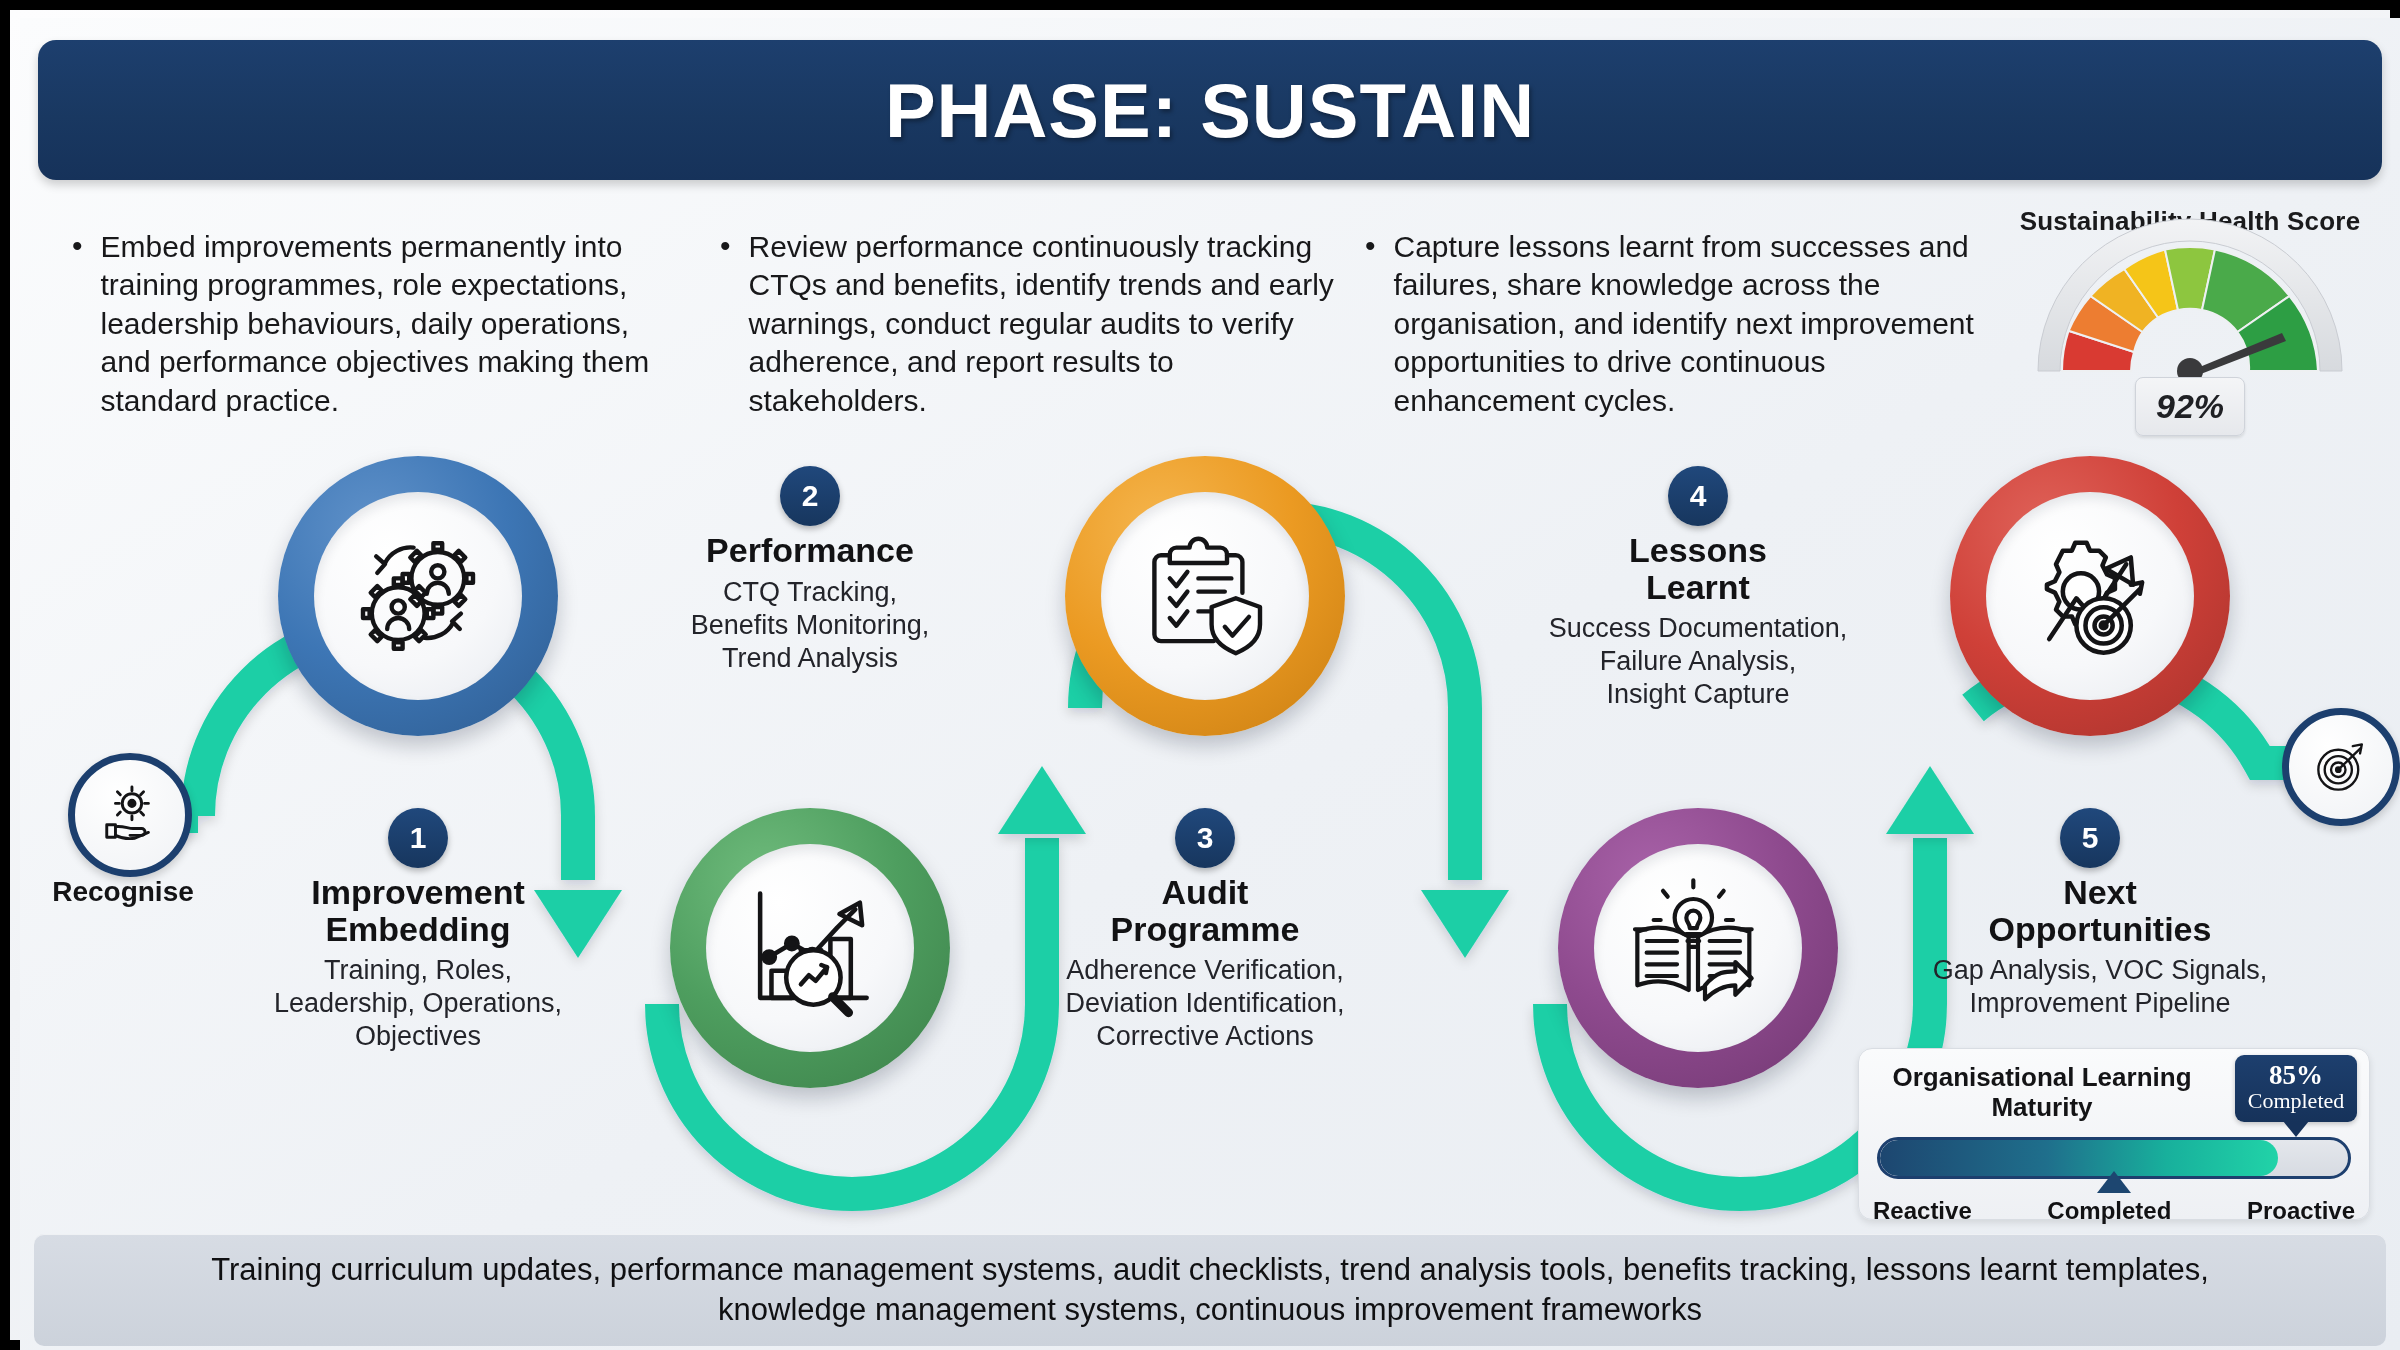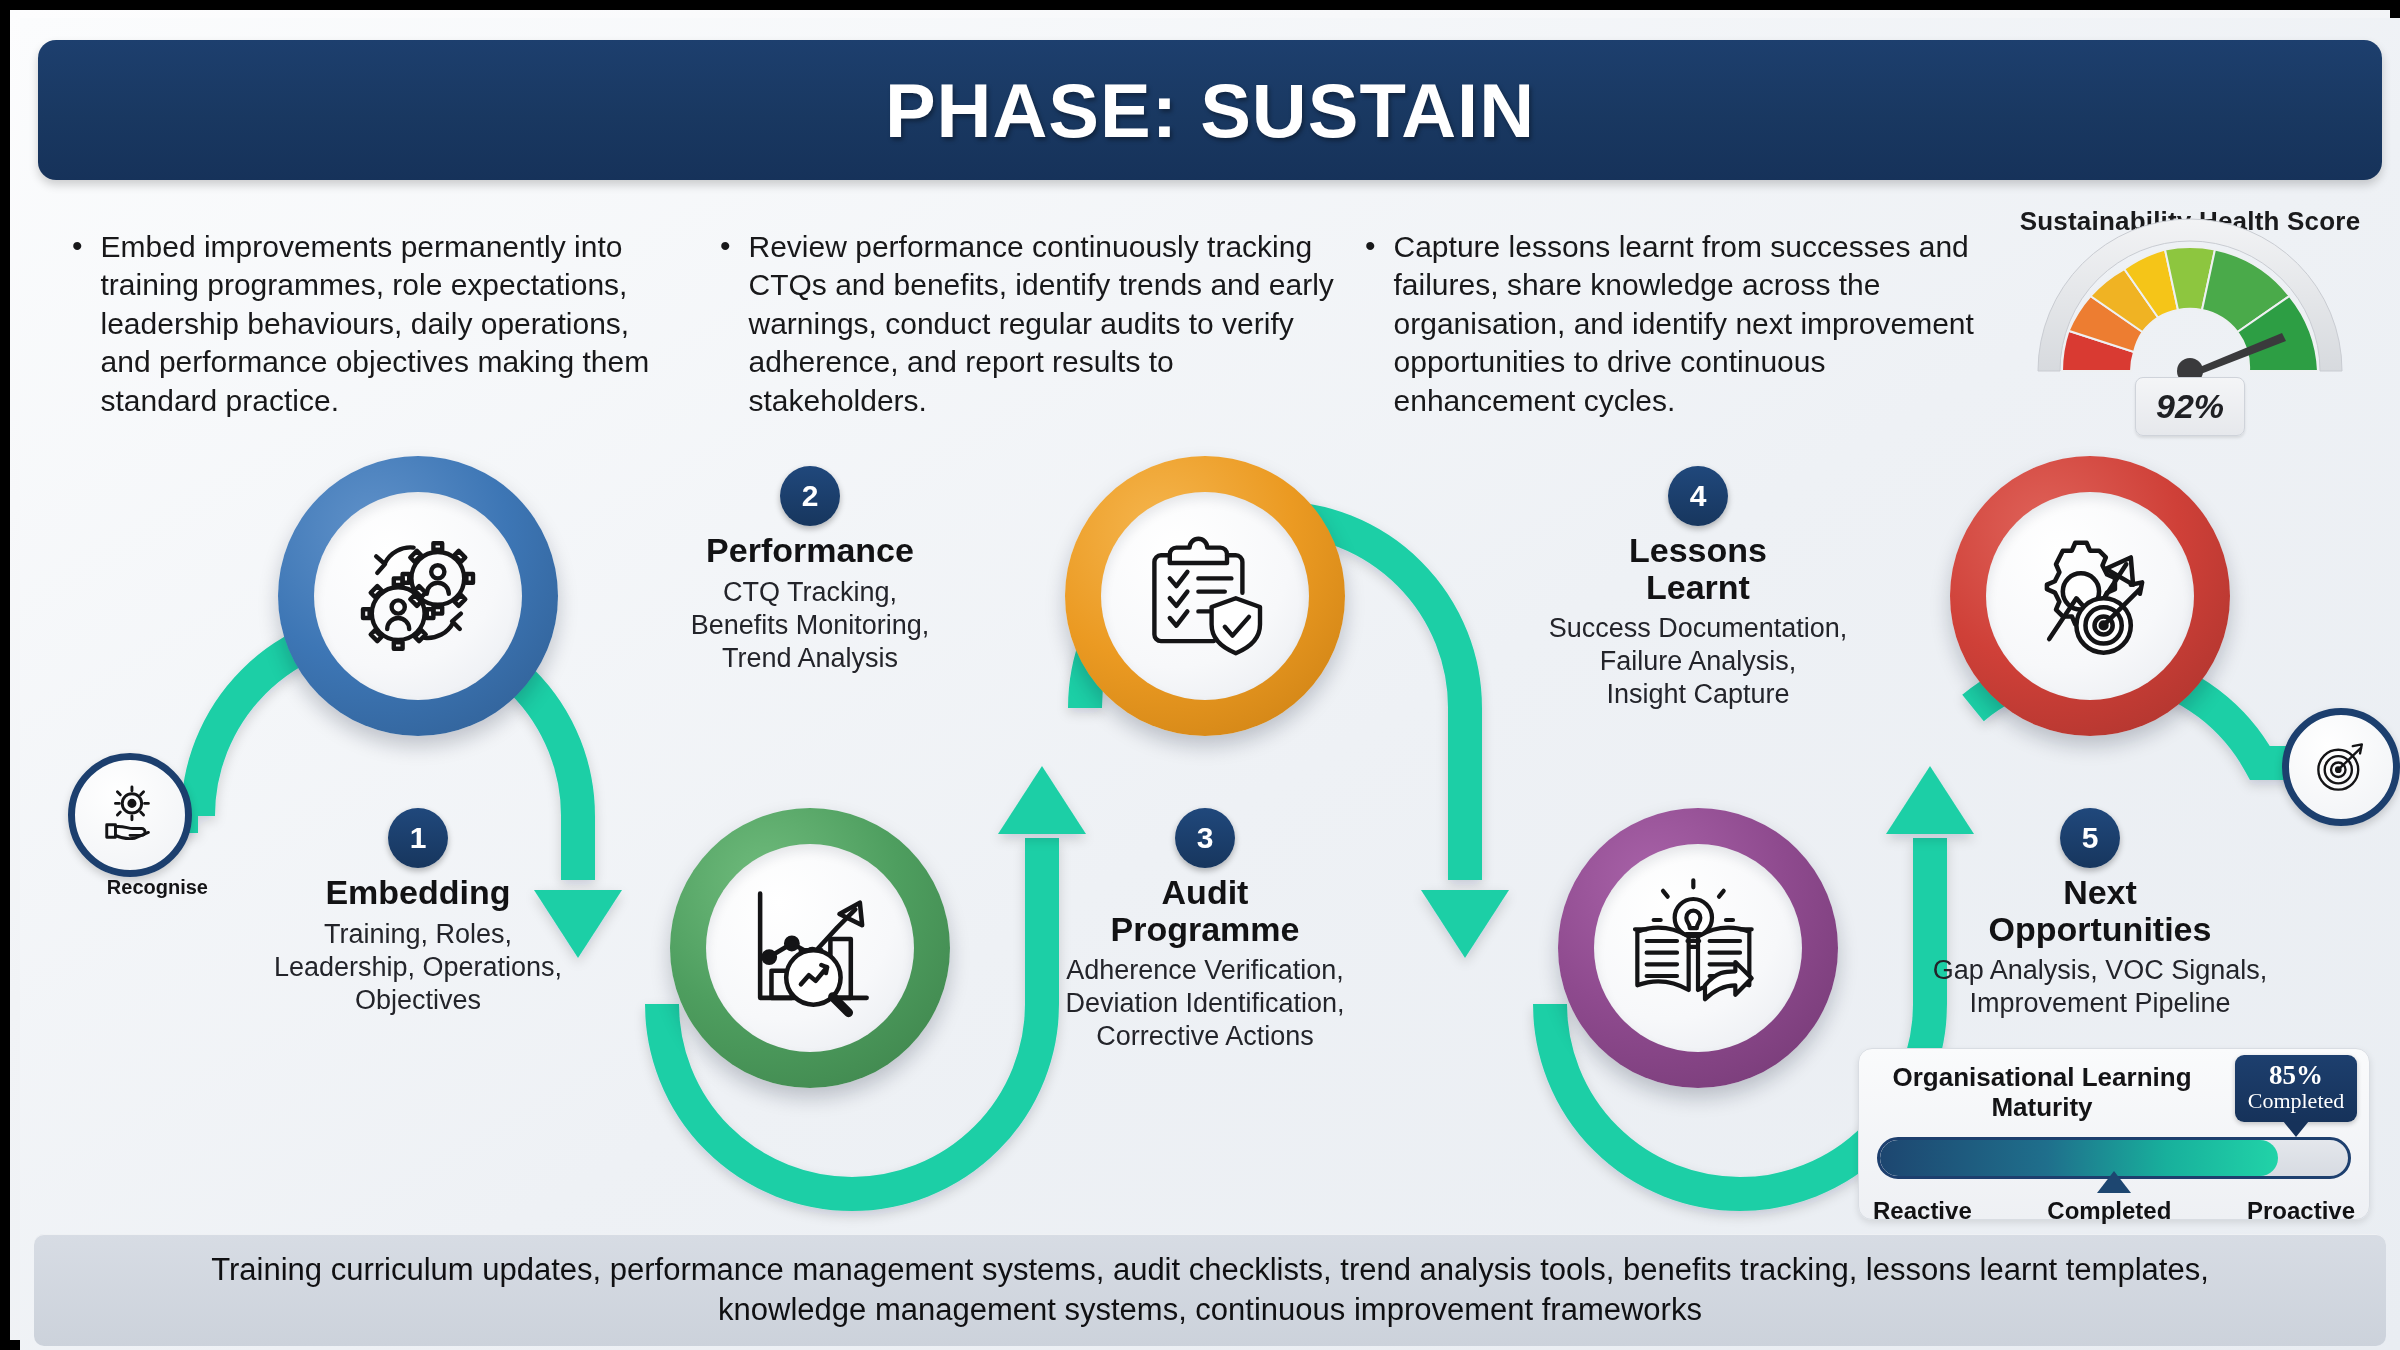--- a/index.html
+++ b/index.html
@@ -84,21 +84,21 @@
   .labels .s{font-size:27px;color:#23242a;line-height:1.22;margin-top:7px;}
 
   
   .endbadge{
     position:absolute;border-radius:50%;
     background:radial-gradient(circle at 38% 30%,#fff,#f0f2f5);
     border:7px solid #1c3f6e;
     display:flex;align-items:center;justify-content:center;
     box-shadow:0 4px 8px rgba(0,0,0,.18);
   }
-  .endlabel{position:absolute;font-size:20px;font-weight:bold;color:#141416;text-align:right;}
+  .endlabel{position:absolute;font-size:28px;font-weight:bold;color:#141416;text-align:center;}
 
   
   .maturity{
     position:absolute;left:1838px;top:1030px;width:510px;height:170px;
     background:linear-gradient(180deg,#fafbfc,#eef0f4);
     border:1px solid #d9dde3;border-radius:14px;
     box-shadow:0 3px 7px rgba(0,0,0,.10);
   }
   .mat-title{
     position:absolute;left:18px;top:14px;width:330px;
@@ -256,20 +256,21 @@
             <circle cx="42" cy="76" r="24"></circle>
             <path d="M42 50 l4 0 0 -6 -8 0 0 6z M42 102 l4 0 0 6 -8 0 0 -6z M68 76 l0 4 6 0 0 -8 -6 0z M16 76 l0 4 -6 0 0 -8 6 0z M60 58 l3 3 4 -4 -6 -6 -4 4z M24 94 l3 3 -4 4 -6 -6 4 -4z M60 94 l3 -3 4 4 -6 6 -4 -4z M24 58 l3 -3 -4 -4 -6 6 4 4z"></path>
             <circle cx="42" cy="70" r="6"></circle>
             <path d="M32 90 a10 10 0 0 1 20 0"></path>
           </g>
         </svg>
       </div>
     </div>
     <div class="badge" style="left:368px;top:790px;">1</div>
     <div class="labels" style="left:218px;top:856px;width:360px;">
+      <div class="t">Improvement</div>
       <div class="t">Embedding</div>
       <div class="s">Training, Roles,</div>
       <div class="s" style="margin-top:0">Leadership, Operations,</div>
       <div class="s" style="margin-top:0">Objectives</div>
     </div>
   </div>
 
   <div class="node">
     <div class="ring" style="left:650px;top:790px;width:280px;height:280px;background:radial-gradient(circle at 34% 26%,#6fbb7c 0%,#4e9e5f 48%,#3c8049 100%);">
       <div class="inner" style="left:36px;top:36px;width:208px;height:208px;">

